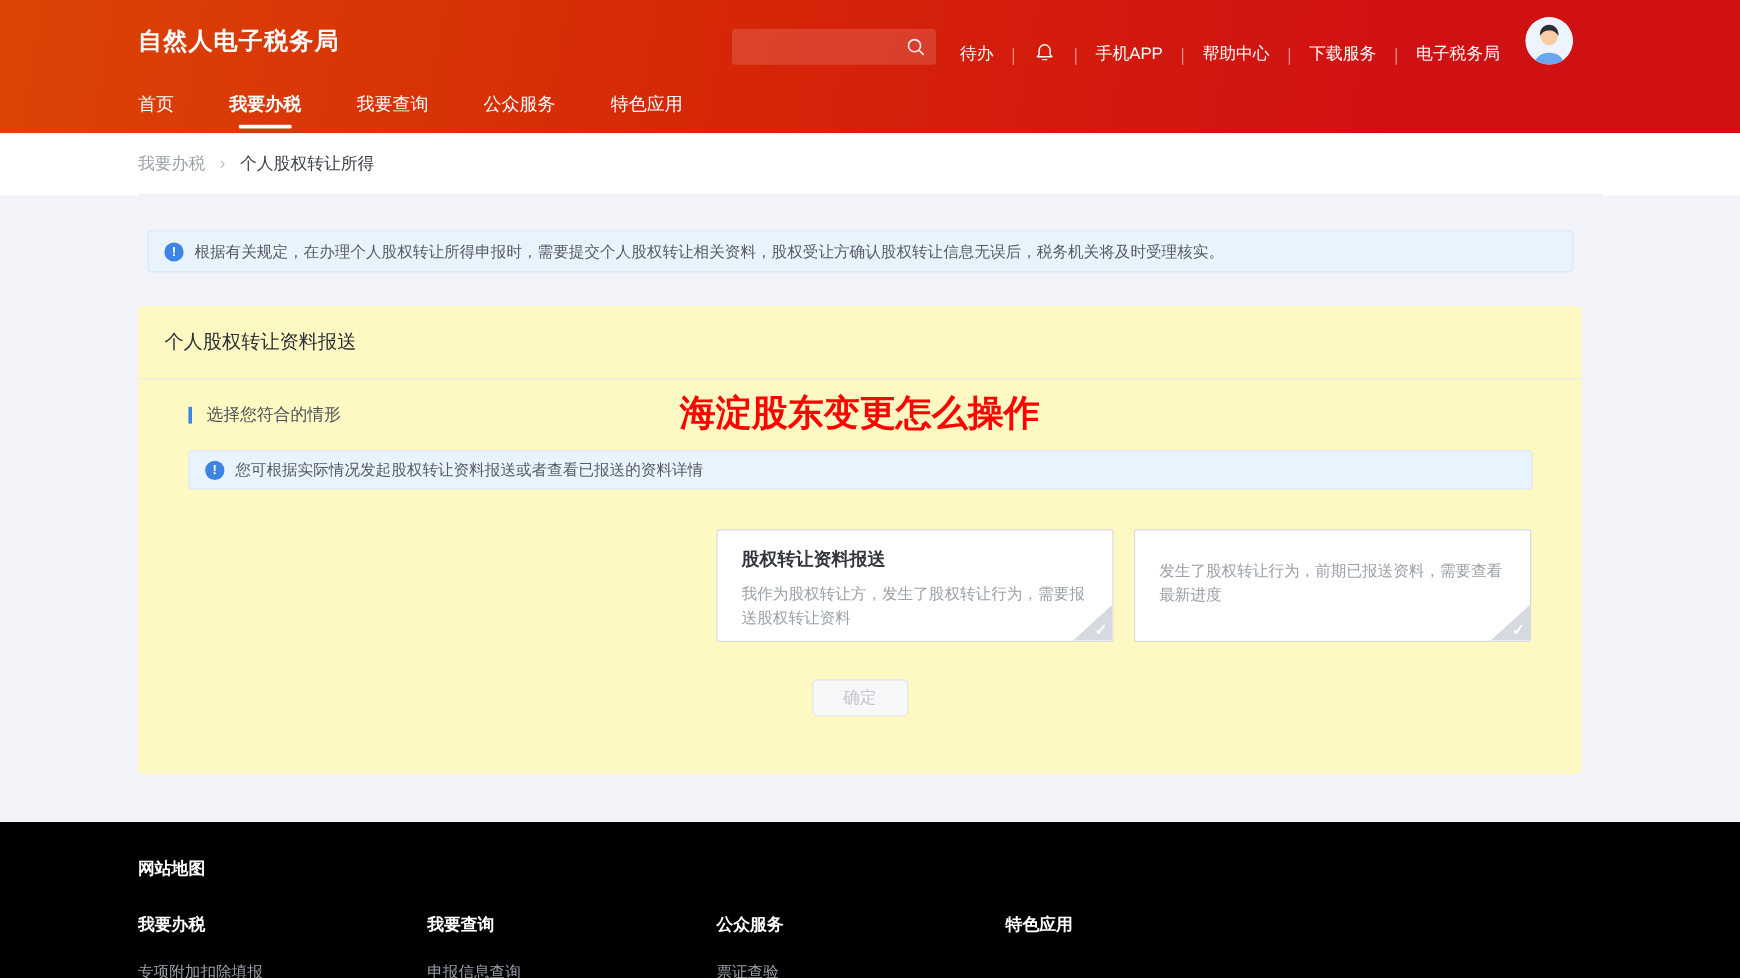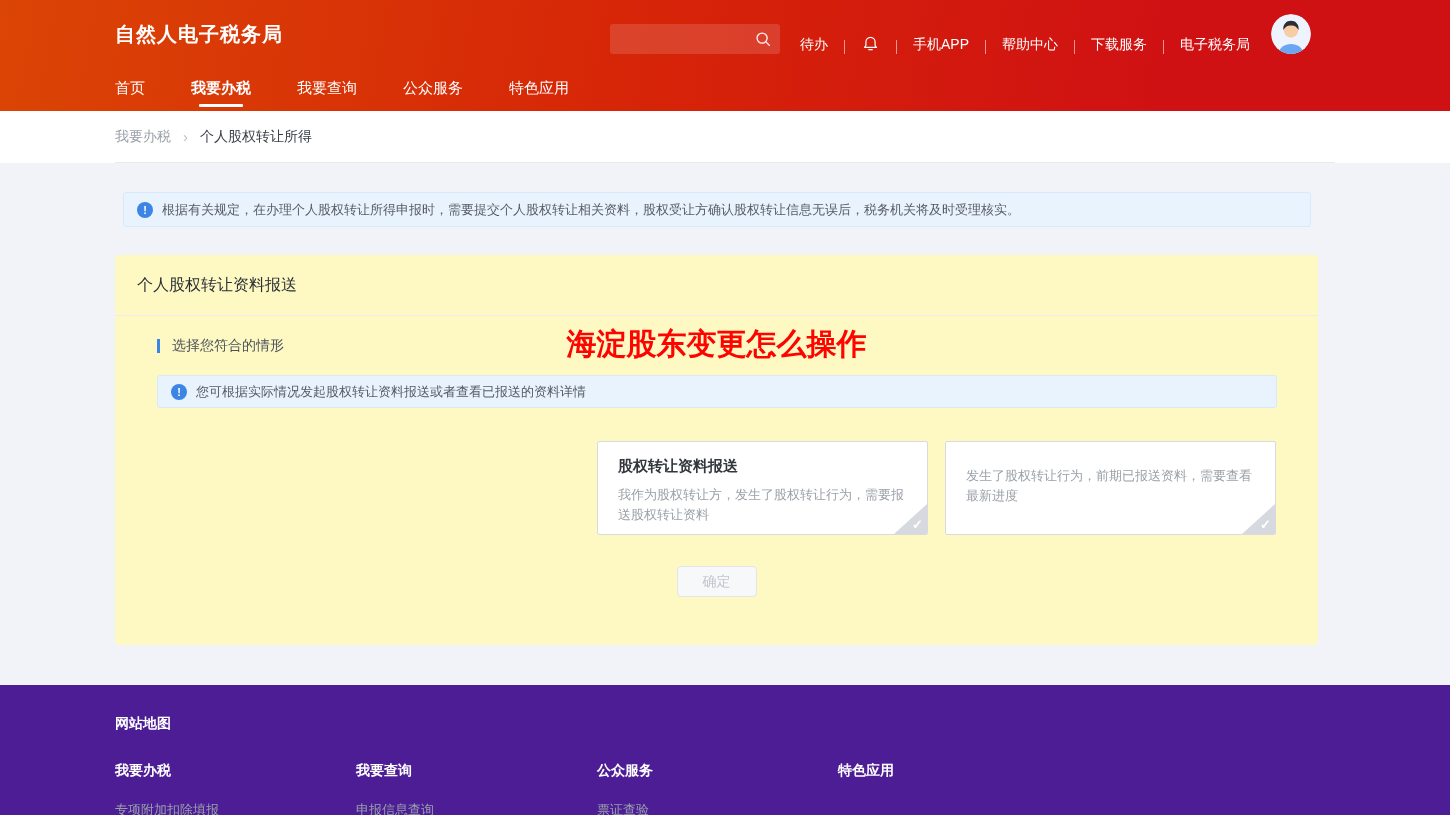--- a/index.html
+++ b/index.html
@@ -57,21 +57,21 @@
   .option-title { font-size:15px; font-weight:600; color:#33373d; }
   .option-desc { margin-top:9px; font-size:13px; color:#9ba1a8; line-height:20px; }
   .corner-fold { position:absolute; right:0; bottom:0; width:33px; height:30px; background:#d6d9df;
     clip-path:polygon(100% 0, 100% 100%, 0 100%); display:flex; align-items:flex-end; justify-content:flex-end; }
   .check-glyph { color:#fff; font-size:13px; font-weight:bold; padding:0 4px 2px 0; }
   .confirm-row { margin-top:31px; display:flex; justify-content:center; }
   .confirm-btn { width:80px; height:31px; background:#f7f8fa; border:1px solid #e3e5e9; border-radius:4px;
     font-size:14px; color:#c2c6cd; font-family:"Liberation Sans", sans-serif; cursor:not-allowed; }
 
   
-  .site-footer { margin-top:40px; height:130px; background:#4c1d95; padding:30px 0 0 115px; overflow:hidden; }
+  .site-footer { margin-top:40px; height:130px; background:#000000; padding:30px 0 0 115px; overflow:hidden; }
   .footer-title { color:#fff; font-size:14px; font-weight:bold; }
   .footer-cols { display:flex; margin-top:29px; }
   .footer-col { width:241px; }
   .footer-heading { color:#fff; font-size:14px; font-weight:bold; }
   .footer-link { display:block; margin-top:21px; font-size:13px; color:#99a0ab; cursor:pointer; white-space:nowrap; }
   .footer-link:empty { display:none; }
 </style>
 </head>
 <body>
 

